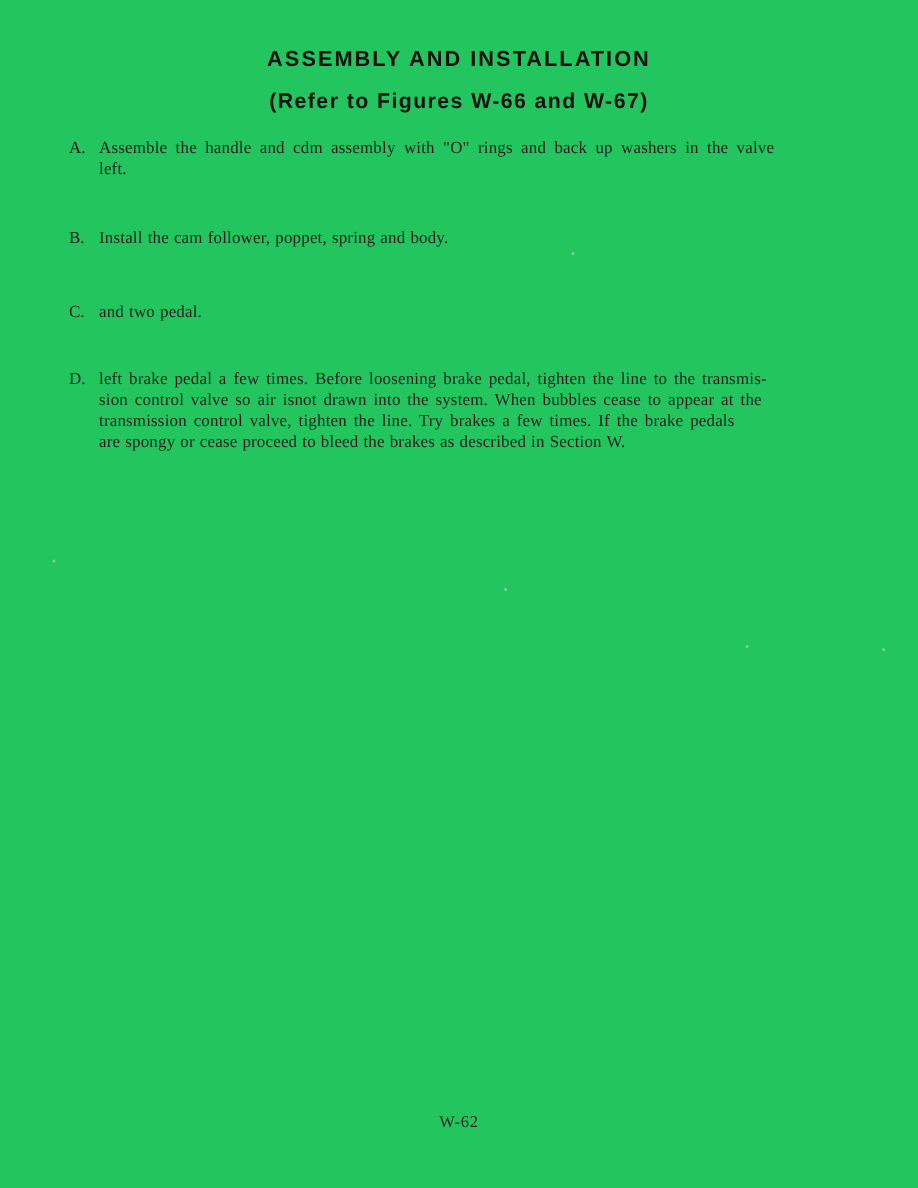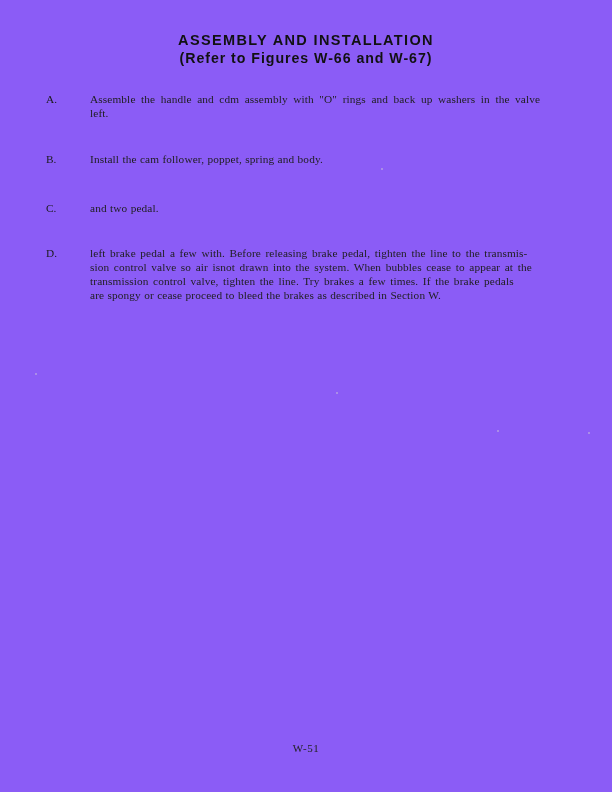--- a/index.html
+++ b/index.html
@@ -4,21 +4,21 @@
 <style>
   html, body {
     margin: 0;
     padding: 0;
     background: #ffffff;
   }
   .page {
     position: relative;
     width: 612px;
     height: 792px;
-    background: #8b5cf6;
+    background: #22c55e;
     overflow: hidden;
     font-family: "Liberation Serif", "DejaVu Serif", serif;
   }
 
   
   .title-block {
     position: absolute;
     top: 32px;
     left: 0;
     width: 612px;
@@ -33,21 +33,21 @@
     line-height: 17px;
     white-space: nowrap;
   }
   .title-line-2 {
     font-family: "Liberation Sans", "DejaVu Sans", sans-serif;
     font-weight: bold;
     font-size: 14.2px;
     letter-spacing: 0.95px;
     color: #111111;
     line-height: 17px;
-    margin-top: 1px;
+    margin-top: 11px;
     white-space: nowrap;
   }
 
   
   .body-list {
     position: absolute;
     top: 92px;
     left: 46px;
     width: 512px;
   }
@@ -70,21 +70,20 @@
   .item-text {
     font-family: "Liberation Serif", "DejaVu Serif", serif;
     font-size: 11.3px;
     color: #1e1e1e;
     line-height: 14.2px;
     letter-spacing: 0.12px;
   }
   .item-text .ln {
     display: block;
     white-space: nowrap;
-    margin-left: 24px;
   }
   
   .loose  { word-spacing: 2.6px; }
   .loose2 { word-spacing: 1.6px; }
   .tight  { word-spacing: 0.4px; }
 
   
   .item-a { margin-bottom: 32px; }
   .item-b { margin-bottom: 34px; }
   .item-c { margin-bottom: 31px; }
@@ -140,30 +139,30 @@
     <div class="item item-c">
       <span class="item-label">C.</span>
       <div class="item-text">
         <span class="ln tight">and two pedal.</span>
       </div>
     </div>
 
     <div class="item item-d">
       <span class="item-label">D.</span>
       <div class="item-text">
-        <span class="ln loose2">left brake pedal a few with. Before releasing brake pedal, tighten the line to the transmis-</span>
+        <span class="ln loose2">left brake pedal a few times. Before loosening brake pedal, tighten the line to the transmis-</span>
         <span class="ln loose2">sion control valve so air isnot drawn into the system. When bubbles cease to appear at the</span>
         <span class="ln loose2">transmission control valve, tighten the line. Try brakes a few times. If the  brake pedals</span>
         <span class="ln tight">are spongy or cease proceed to bleed the brakes as described in Section W.</span>
       </div>
     </div>
 
   </div>
 
-  <div class="footer">W-51</div>
+  <div class="footer">W-62</div>
 
   <div class="speckle" style="left:381px; top:168px; width:2px; height:2px;"></div>
   <div class="speckle" style="left:336px; top:392px; width:2px; height:2px;"></div>
   <div class="speckle" style="left:588px; top:432px; width:2px; height:2px;"></div>
   <div class="speckle" style="left:35px; top:373px; width:2px; height:2px;"></div>
   <div class="speckle" style="left:497px; top:430px; width:2px; height:2px;"></div>
 
 </div>
 
 </body></html>

